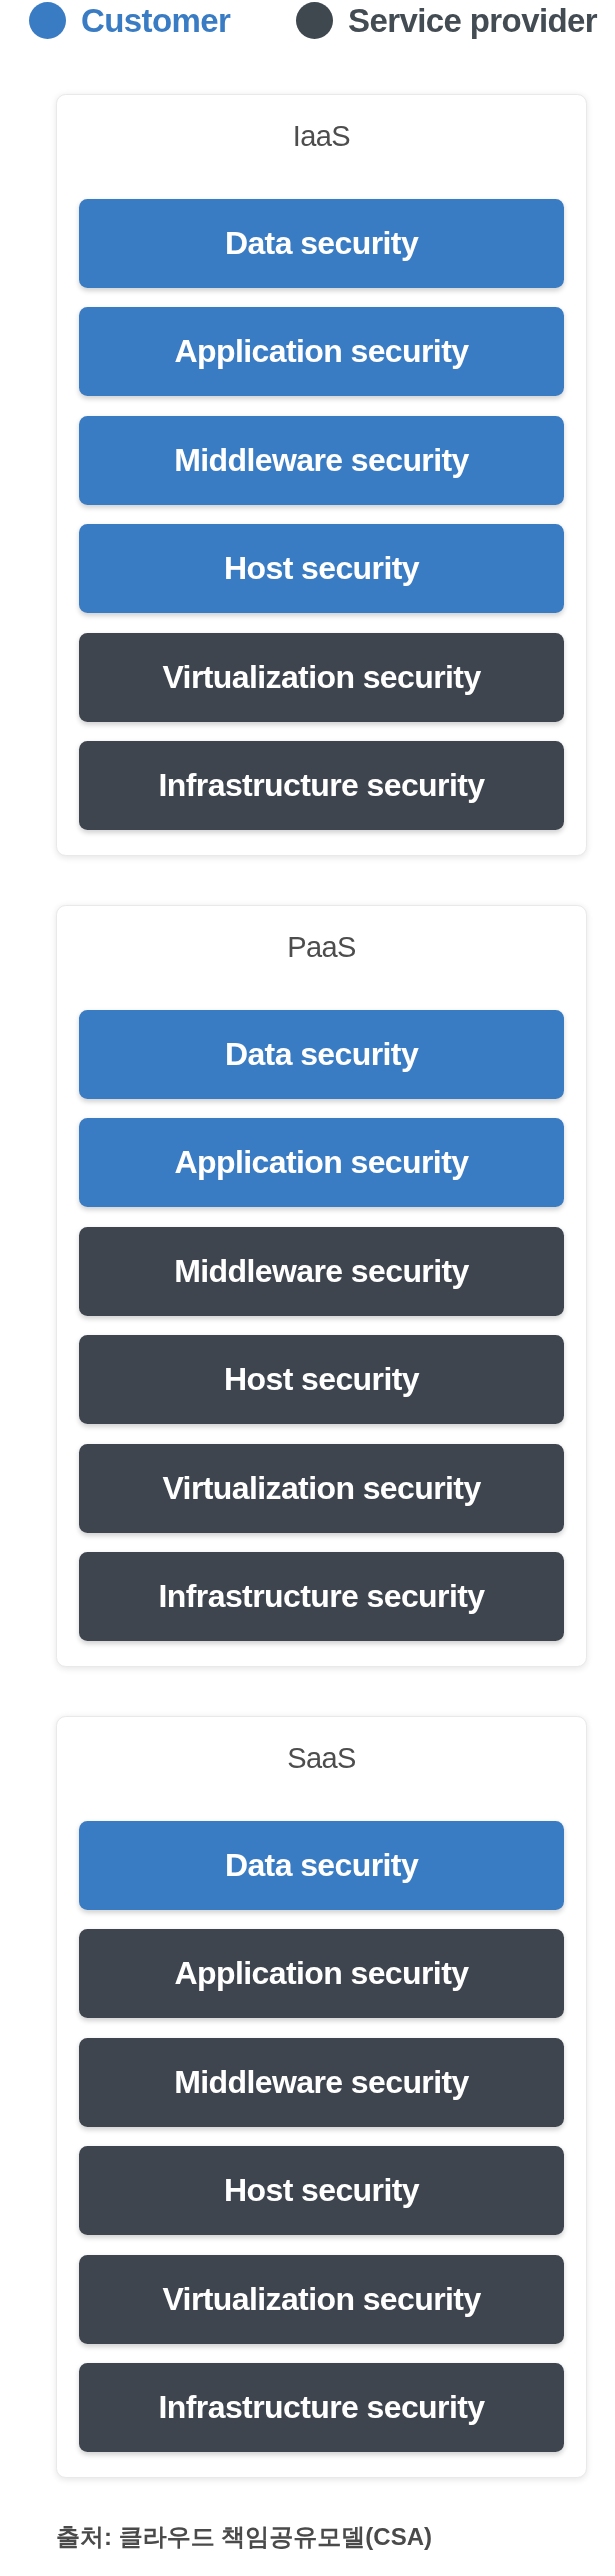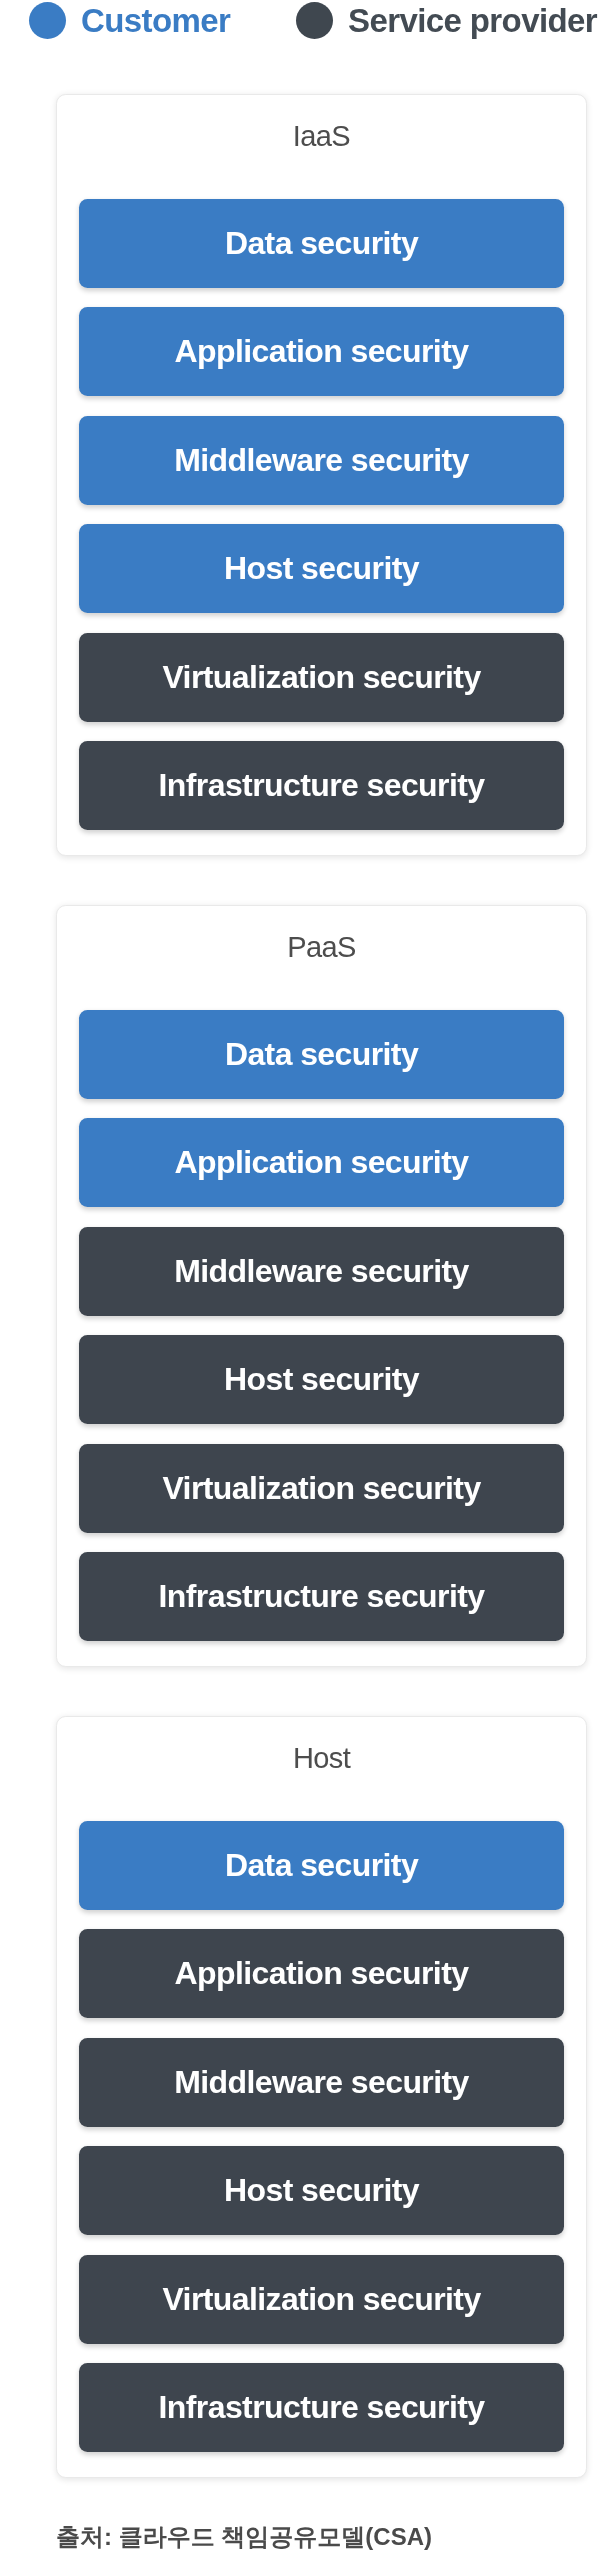--- a/index.html
+++ b/index.html
@@ -134,21 +134,21 @@
     <div class="row" data-owner="customer">Data security</div>
     <div class="row" data-owner="customer">Application security</div>
     <div class="row" data-owner="provider">Middleware security</div>
     <div class="row" data-owner="provider">Host security</div>
     <div class="row" data-owner="provider">Virtualization security</div>
     <div class="row" data-owner="provider">Infrastructure security</div>
   </div>
 </div>
 
 <div class="panel saas">
-  <div class="panel-title">Host</div>
+  <div class="panel-title">SaaS</div>
   <div class="rows">
     <div class="row" data-owner="customer">Data security</div>
     <div class="row" data-owner="provider">Application security</div>
     <div class="row" data-owner="provider">Middleware security</div>
     <div class="row" data-owner="provider">Host security</div>
     <div class="row" data-owner="provider">Virtualization security</div>
     <div class="row" data-owner="provider">Infrastructure security</div>
   </div>
 </div>
 

